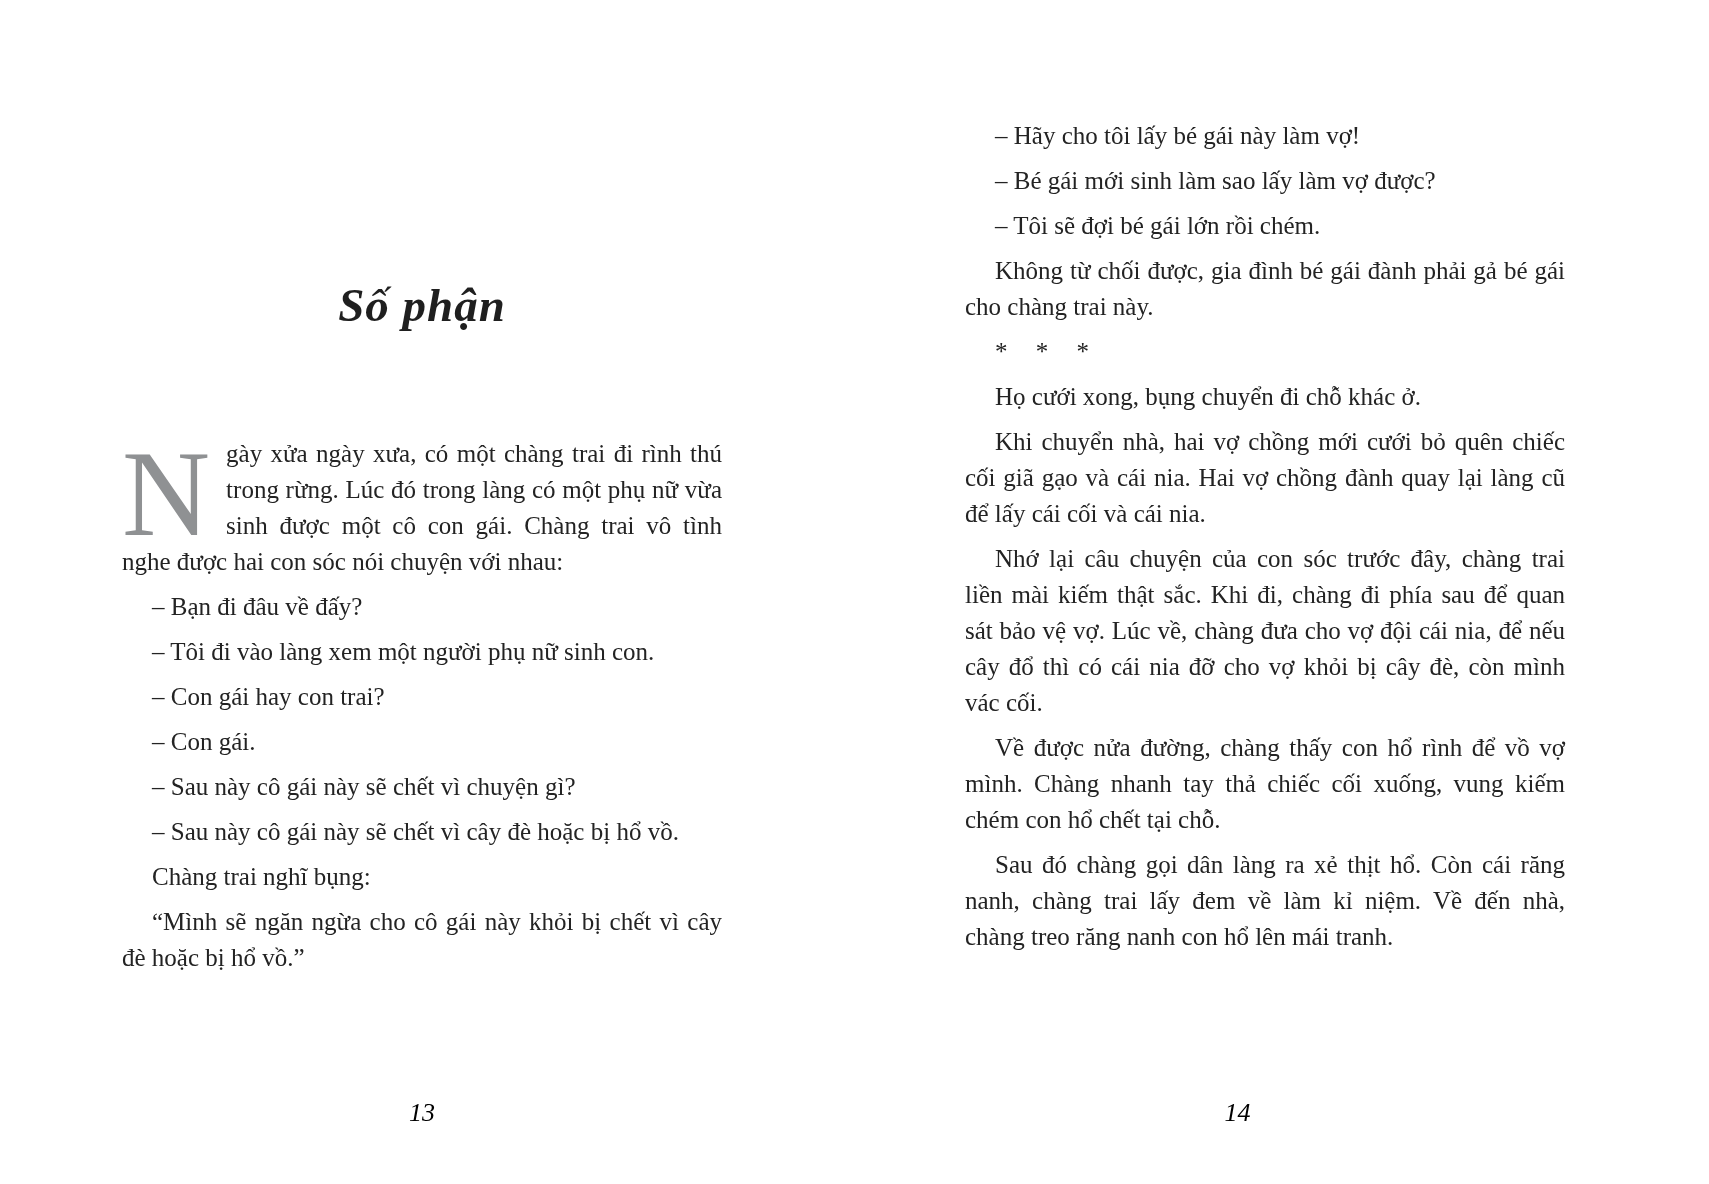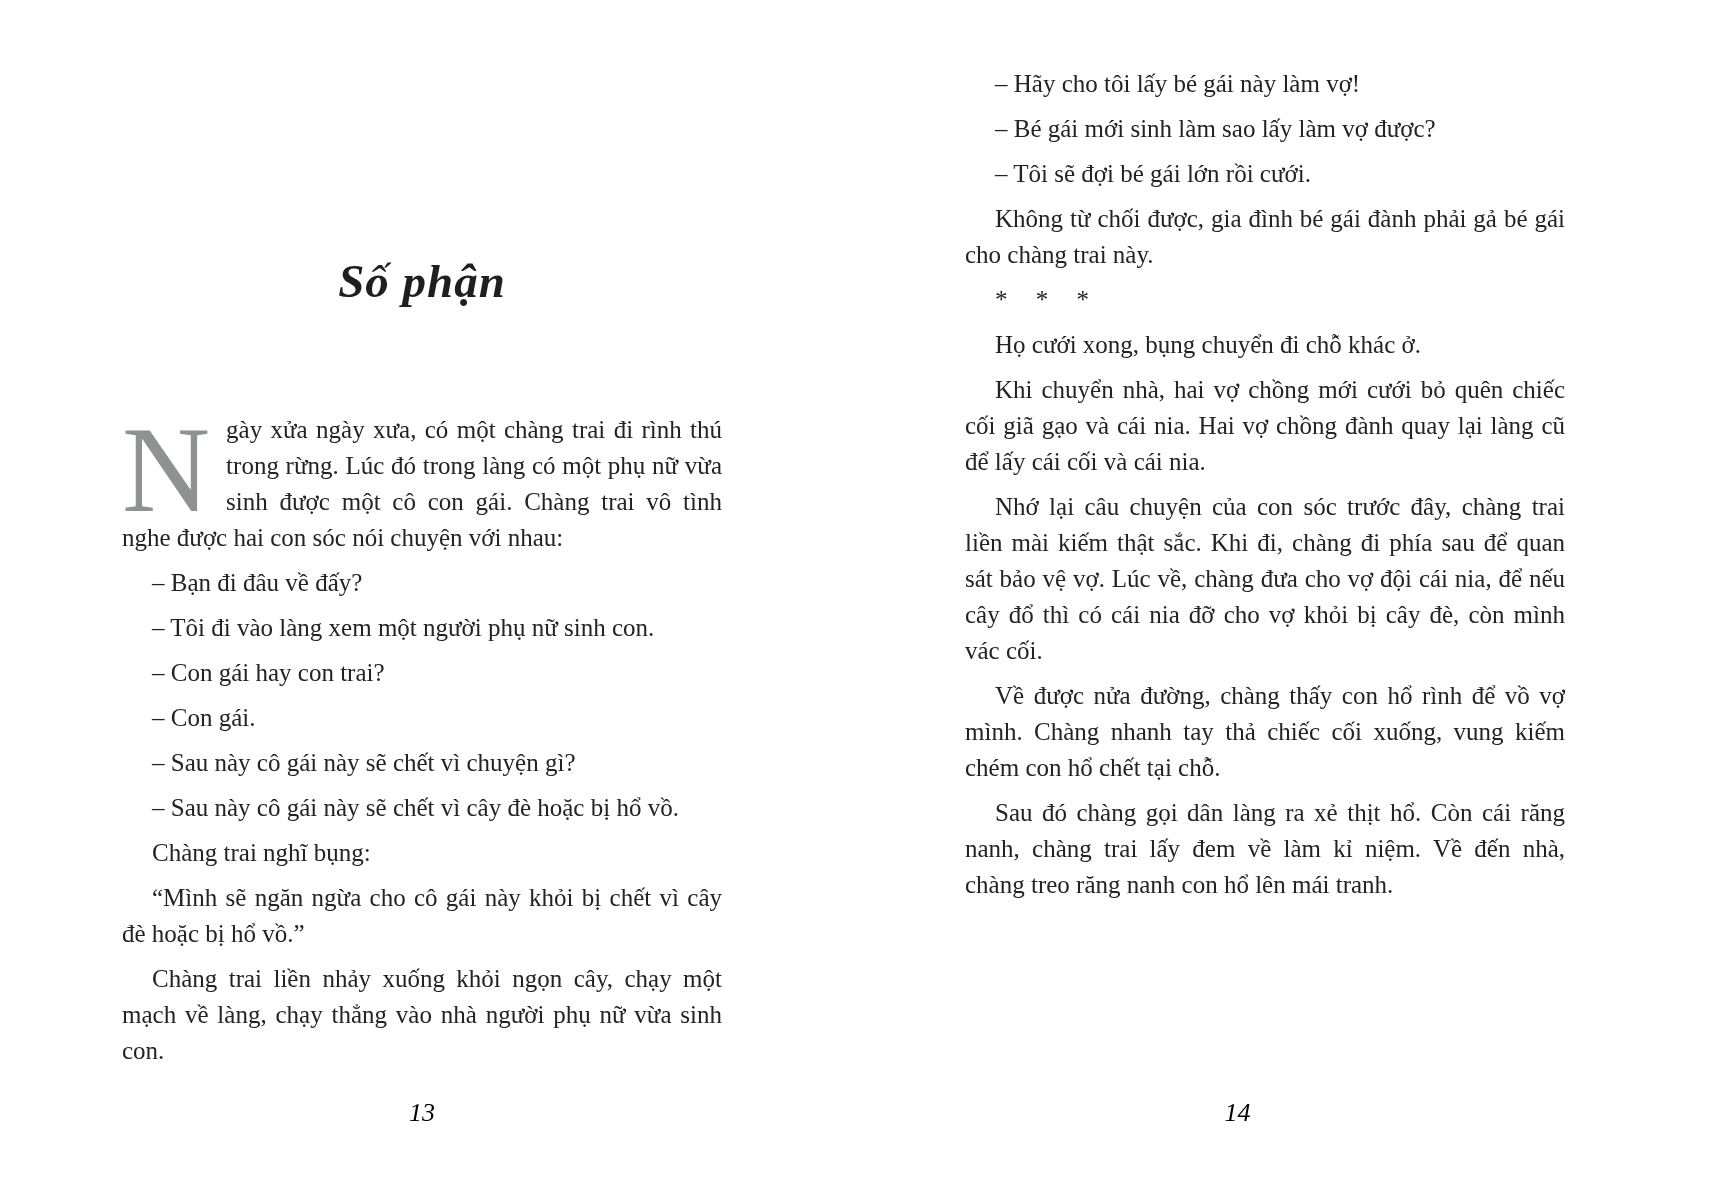--- a/index.html
+++ b/index.html
@@ -26,25 +26,26 @@
     height: 1184px;
     background: #ffffff;
   }
   .text-col {
     position: relative;
   }
   .page.left .text-col {
     width: 600px;
     margin-left: 122px;
     padding-top: 252px;
+    margin-top: 24px;
   }
   .page.right .text-col {
     width: 600px;
     margin-left: 111px;
-    padding-top: 66px;
+    padding-top: 118px;
   }
   .story-title {
     font-style: italic;
     font-size: 47px;
     line-height: 58px;
     text-align: center;
     letter-spacing: 1px;
     margin: 0 0 102px 0;
     color: #1f1f1f;
   }
@@ -108,30 +109,29 @@
       </p>
 
       <p class="body-par">– Bạn đi đâu về đấy?</p>
       <p class="body-par">– Tôi đi vào làng xem một người phụ nữ sinh con.</p>
       <p class="body-par">– Con gái hay con trai?</p>
       <p class="body-par">– Con gái.</p>
       <p class="body-par">– Sau này cô gái này sẽ chết vì chuyện gì?</p>
       <p class="body-par">– Sau này cô gái này sẽ chết vì cây đè hoặc bị hổ vồ.</p>
       <p class="body-par">Chàng trai nghĩ bụng:</p>
       <p class="body-par">“Mình sẽ ngăn ngừa cho cô gái này khỏi bị chết vì cây đè hoặc bị hổ vồ.”</p>
-      <p class="body-par">Chàng trai liền nhảy xuống khỏi ngọn cây, chạy một mạch về làng, chạy thẳng vào nhà người phụ nữ vừa sinh con.</p>
     </div>
     <div class="page-number">13</div>
   </div>
 
   <div class="page right">
     <div class="text-col">
       <p class="body-par">– Hãy cho tôi lấy bé gái này làm vợ!</p>
       <p class="body-par">– Bé gái mới sinh làm sao lấy làm vợ được?</p>
-      <p class="body-par">– Tôi sẽ đợi bé gái lớn rồi cưới.</p>
+      <p class="body-par">– Tôi sẽ đợi bé gái lớn rồi chém.</p>
       <p class="body-par">Không từ chối được, gia đình bé gái đành phải gả bé gái cho chàng trai này.</p>
 
       <p class="body-par separator">* * *</p>
 
       <p class="body-par">Họ cưới xong, bụng chuyển đi chỗ khác ở.</p>
       <p class="body-par">Khi chuyển nhà, hai vợ chồng mới cưới bỏ quên chiếc cối giã gạo và cái nia. Hai vợ chồng đành quay lại làng cũ để lấy cái cối và cái nia.</p>
       <p class="body-par">Nhớ lại câu chuyện của con sóc trước đây, chàng trai liền mài kiếm thật sắc. Khi đi, chàng đi phía sau để quan sát bảo vệ vợ. Lúc về, chàng đưa cho vợ đội cái nia, để nếu cây đổ thì có cái nia đỡ cho vợ khỏi bị cây đè, còn mình vác cối.</p>
       <p class="body-par">Về được nửa đường, chàng thấy con hổ rình để vồ vợ mình. Chàng nhanh tay thả chiếc cối xuống, vung kiếm chém con hổ chết tại chỗ.</p>
       <p class="body-par">Sau đó chàng gọi dân làng ra xẻ thịt hổ. Còn cái răng nanh, chàng trai lấy đem về làm kỉ niệm. Về đến nhà, chàng treo răng nanh con hổ lên mái tranh.</p>
     </div>

